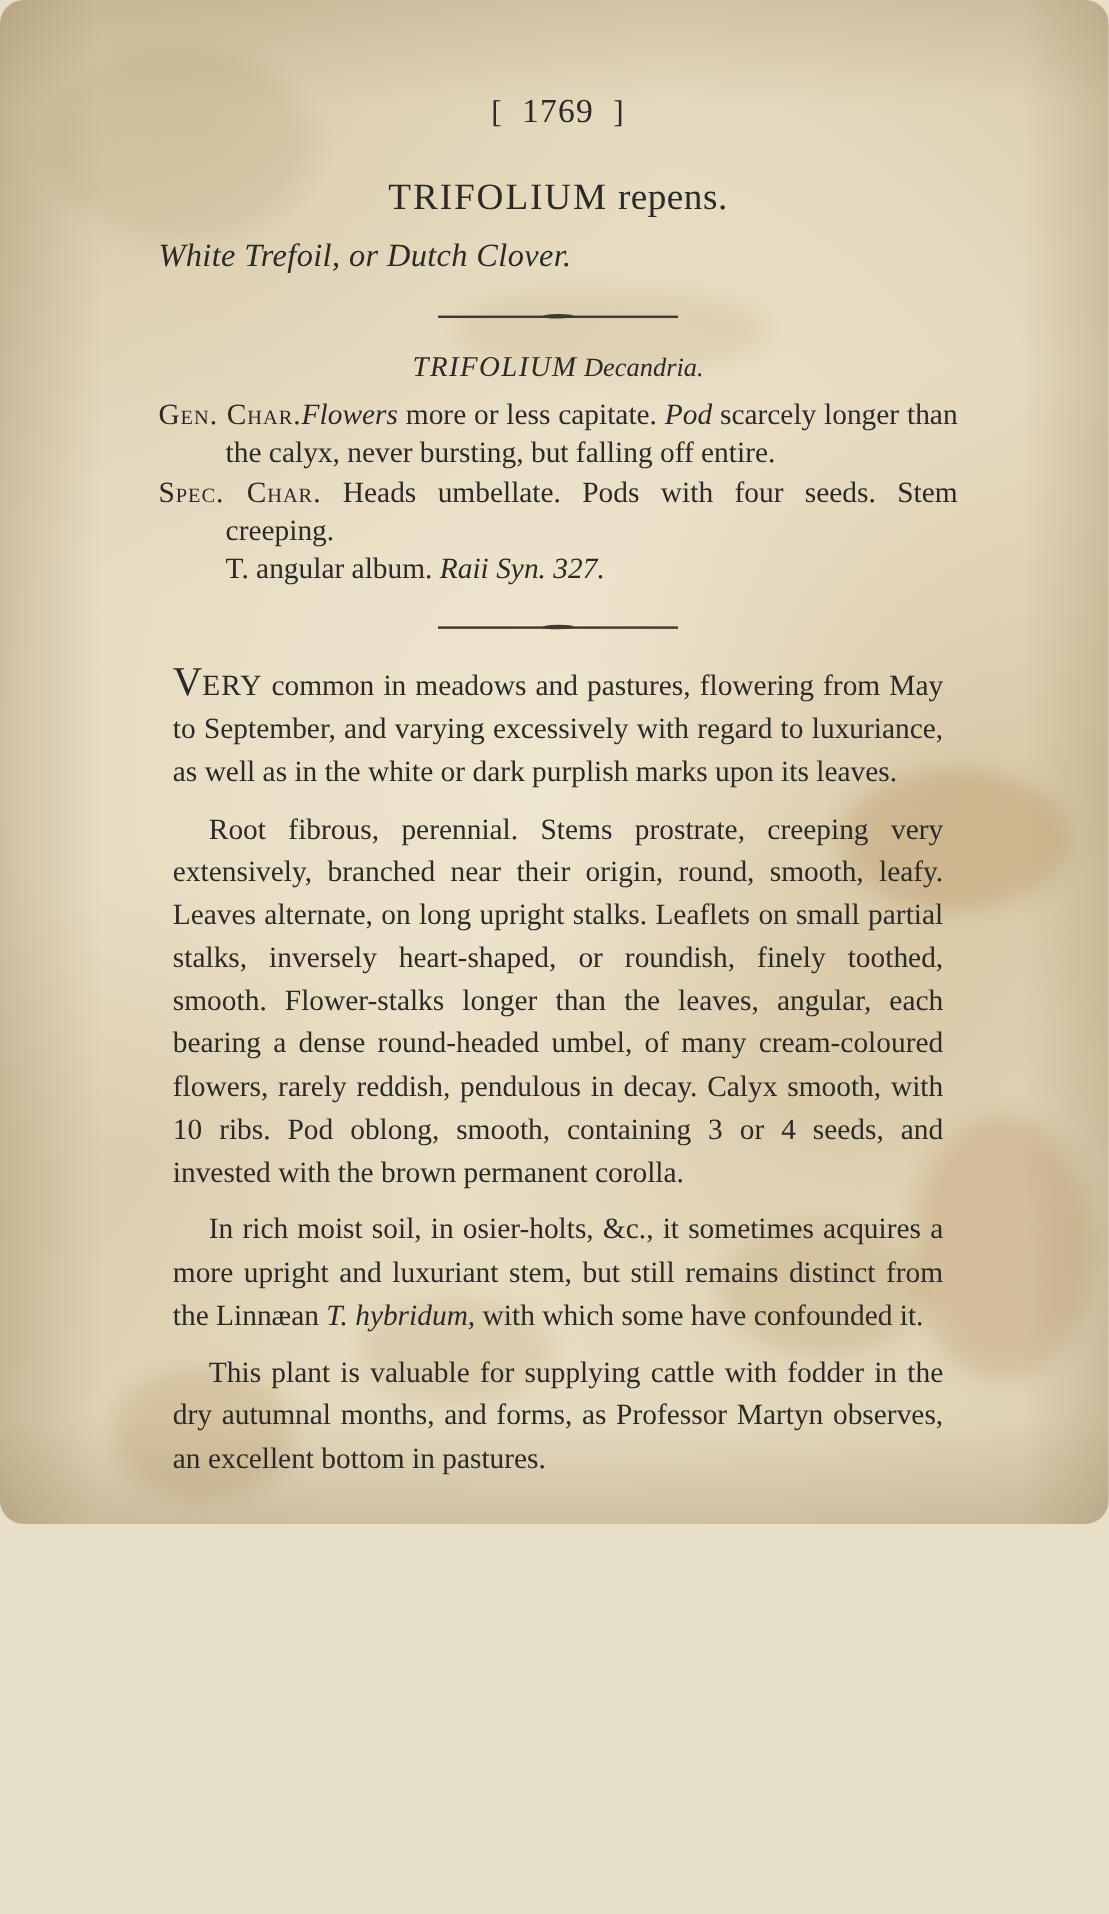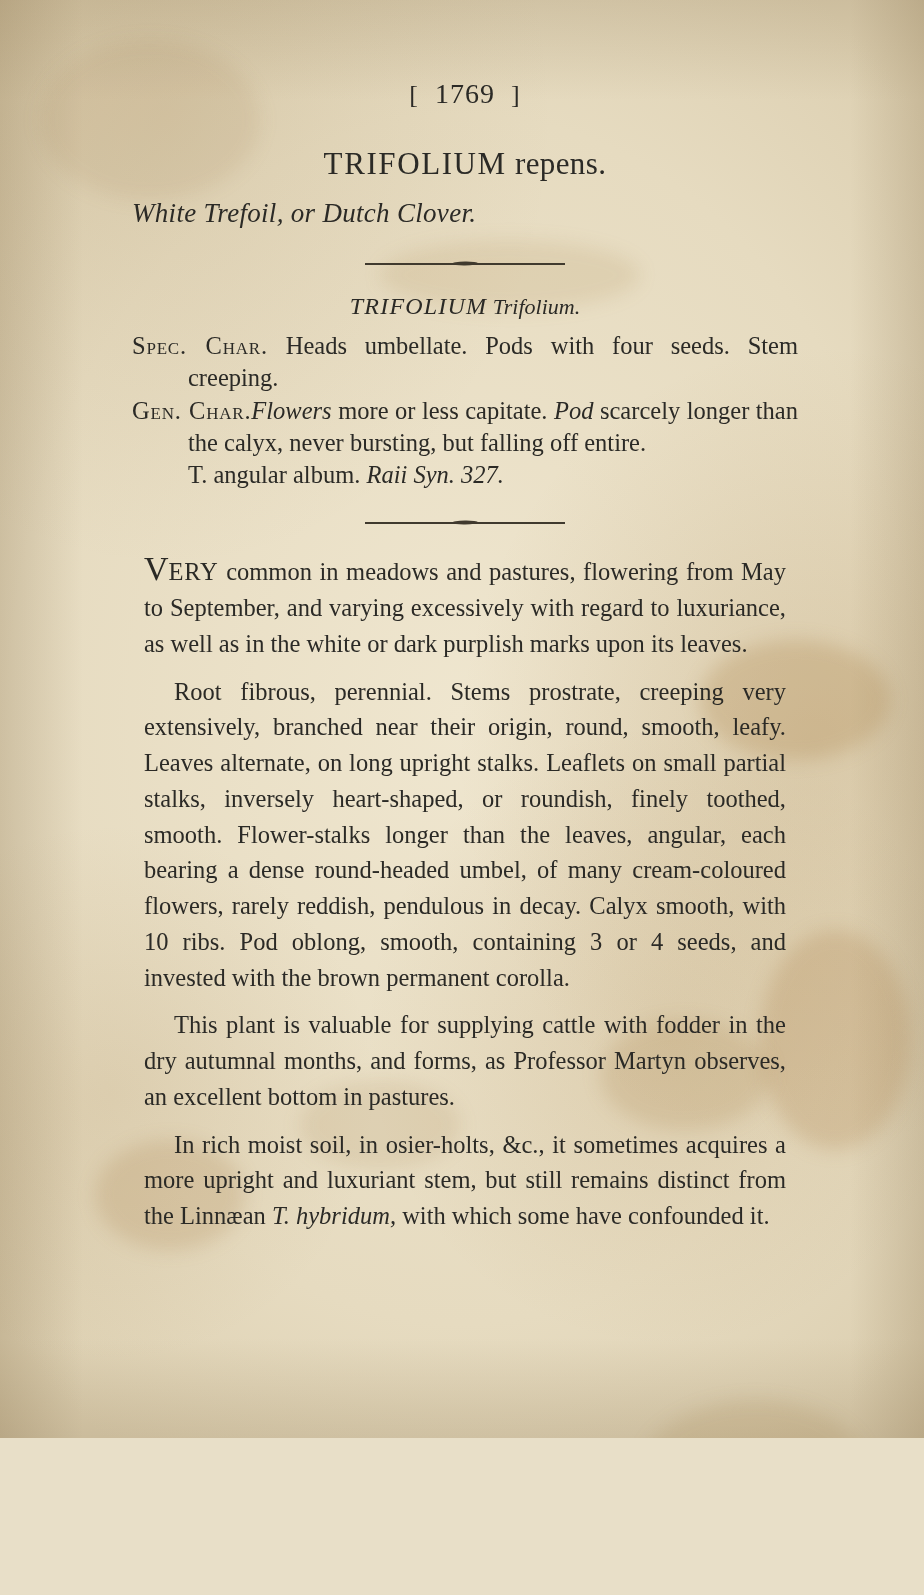--- a/index.html
+++ b/index.html
@@ -12,28 +12,29 @@
     overflow: hidden;
     background: #e8dfc8;
     font-family: "Liberation Serif", serif;
     color: #2b2a26;
   }
 
   
   #page {
     position: relative;
     width: 924px;
-    height: 1438px;
+    height: 1270px;
     overflow: hidden;
     background:
       radial-gradient(ellipse 60% 45% at 18% 8%, rgba(150,120,70,0.13), rgba(150,120,70,0) 70%),
       radial-gradient(ellipse 55% 40% at 88% 52%, rgba(158,120,62,0.20), rgba(158,120,62,0) 70%),
       radial-gradient(ellipse 45% 30% at 72% 72%, rgba(158,118,58,0.16), rgba(158,118,58,0) 72%),
       radial-gradient(ellipse 40% 26% at 12% 76%, rgba(150,112,56,0.13), rgba(150,112,56,0) 72%),
       radial-gradient(ellipse 70% 60% at 50% 50%, #efe6cf, #e6dbc0 70%, #ddd0b2 100%);
+    border-radius: 20px;
   }
   
   #page::before {
     content: "";
     position: absolute;
     inset: 0;
     pointer-events: none;
     background:
       linear-gradient(to right, rgba(120,95,55,0.22), rgba(120,95,55,0) 9%),
       linear-gradient(to left,  rgba(120,95,55,0.20), rgba(120,95,55,0) 8%),
@@ -178,39 +179,39 @@
 
     <div class="species"><span class="gen">TRIFOLIUM</span><span> repens.</span></div>
 
     <div class="common">White Trefoil, or Dutch Clover.</div>
 
     <div class="rule">
         <i></i>
         <b></b>
       </div>
 
-    <div class="order"><span class="ord">TRIFOLIUM</span><span class="sub"> Trifolium.</span></div>
+    <div class="order"><span class="ord">TRIFOLIUM</span><span class="sub"> Decandria.</span></div>
+
+    <p class="charpara"><span class="sc">Gen. Char.</span><span class="it">Flowers</span><span> more or less capitate. </span><span class="it">Pod</span><span> scarcely longer than the calyx, never bursting, but falling off entire.</span></p>
 
     <p class="charpara"><span class="sc">Spec. Char.</span><span> Heads umbellate.  Pods with four seeds. Stem creeping.</span></p>
-
-    <p class="charpara"><span class="sc">Gen. Char.</span><span class="it">Flowers</span><span> more or less capitate. </span><span class="it">Pod</span><span> scarcely longer than the calyx, never bursting, but falling off entire.</span></p>
 
     <p class="charpara noind"><span>T. angular album. </span><span class="it">Raii Syn. 327.</span></p>
 
     <div class="spacer"></div>
 
     <div class="rule">
         <i></i>
         <b></b>
       </div>
 
     <div class="bodywrap">
       <p class="body first"><span class="dropcap">V</span><span class="sc">ERY</span><span> common in meadows and pastures, flowering from May to September, and varying excessively with regard to luxuriance, as well as in the white or dark purplish marks upon its leaves.</span></p>
 
       <p class="body ind">Root fibrous, perennial.  Stems prostrate, creeping very extensively, branched near their origin, round, smooth, leafy. Leaves alternate, on long upright stalks.  Leaflets on small partial stalks, inversely heart-shaped, or roundish, finely toothed, smooth.  Flower-stalks longer than the leaves, angular, each bearing a dense round-headed umbel, of many cream-coloured flowers, rarely reddish, pendulous in decay. Calyx smooth, with 10 ribs.  Pod oblong, smooth, containing 3 or 4 seeds, and invested with the brown permanent corolla.</p>
 
+      <p class="body ind"><span>In rich moist soil, in osier-holts, &amp;c., it sometimes acquires a more upright and luxuriant stem, but still remains distinct from the Linnæan </span><span class="it">T. hybridum,</span><span> with which some have confounded it.</span></p>
+
       <p class="body ind">This plant is valuable for supplying cattle with fodder in the dry autumnal months, and forms, as Professor Martyn observes, an excellent bottom in pastures.</p>
-
-      <p class="body ind"><span>In rich moist soil, in osier-holts, &amp;c., it sometimes acquires a more upright and luxuriant stem, but still remains distinct from the Linnæan </span><span class="it">T. hybridum,</span><span> with which some have confounded it.</span></p>
     </div>
 
   </div>
 </div>
 
 </body></html>

